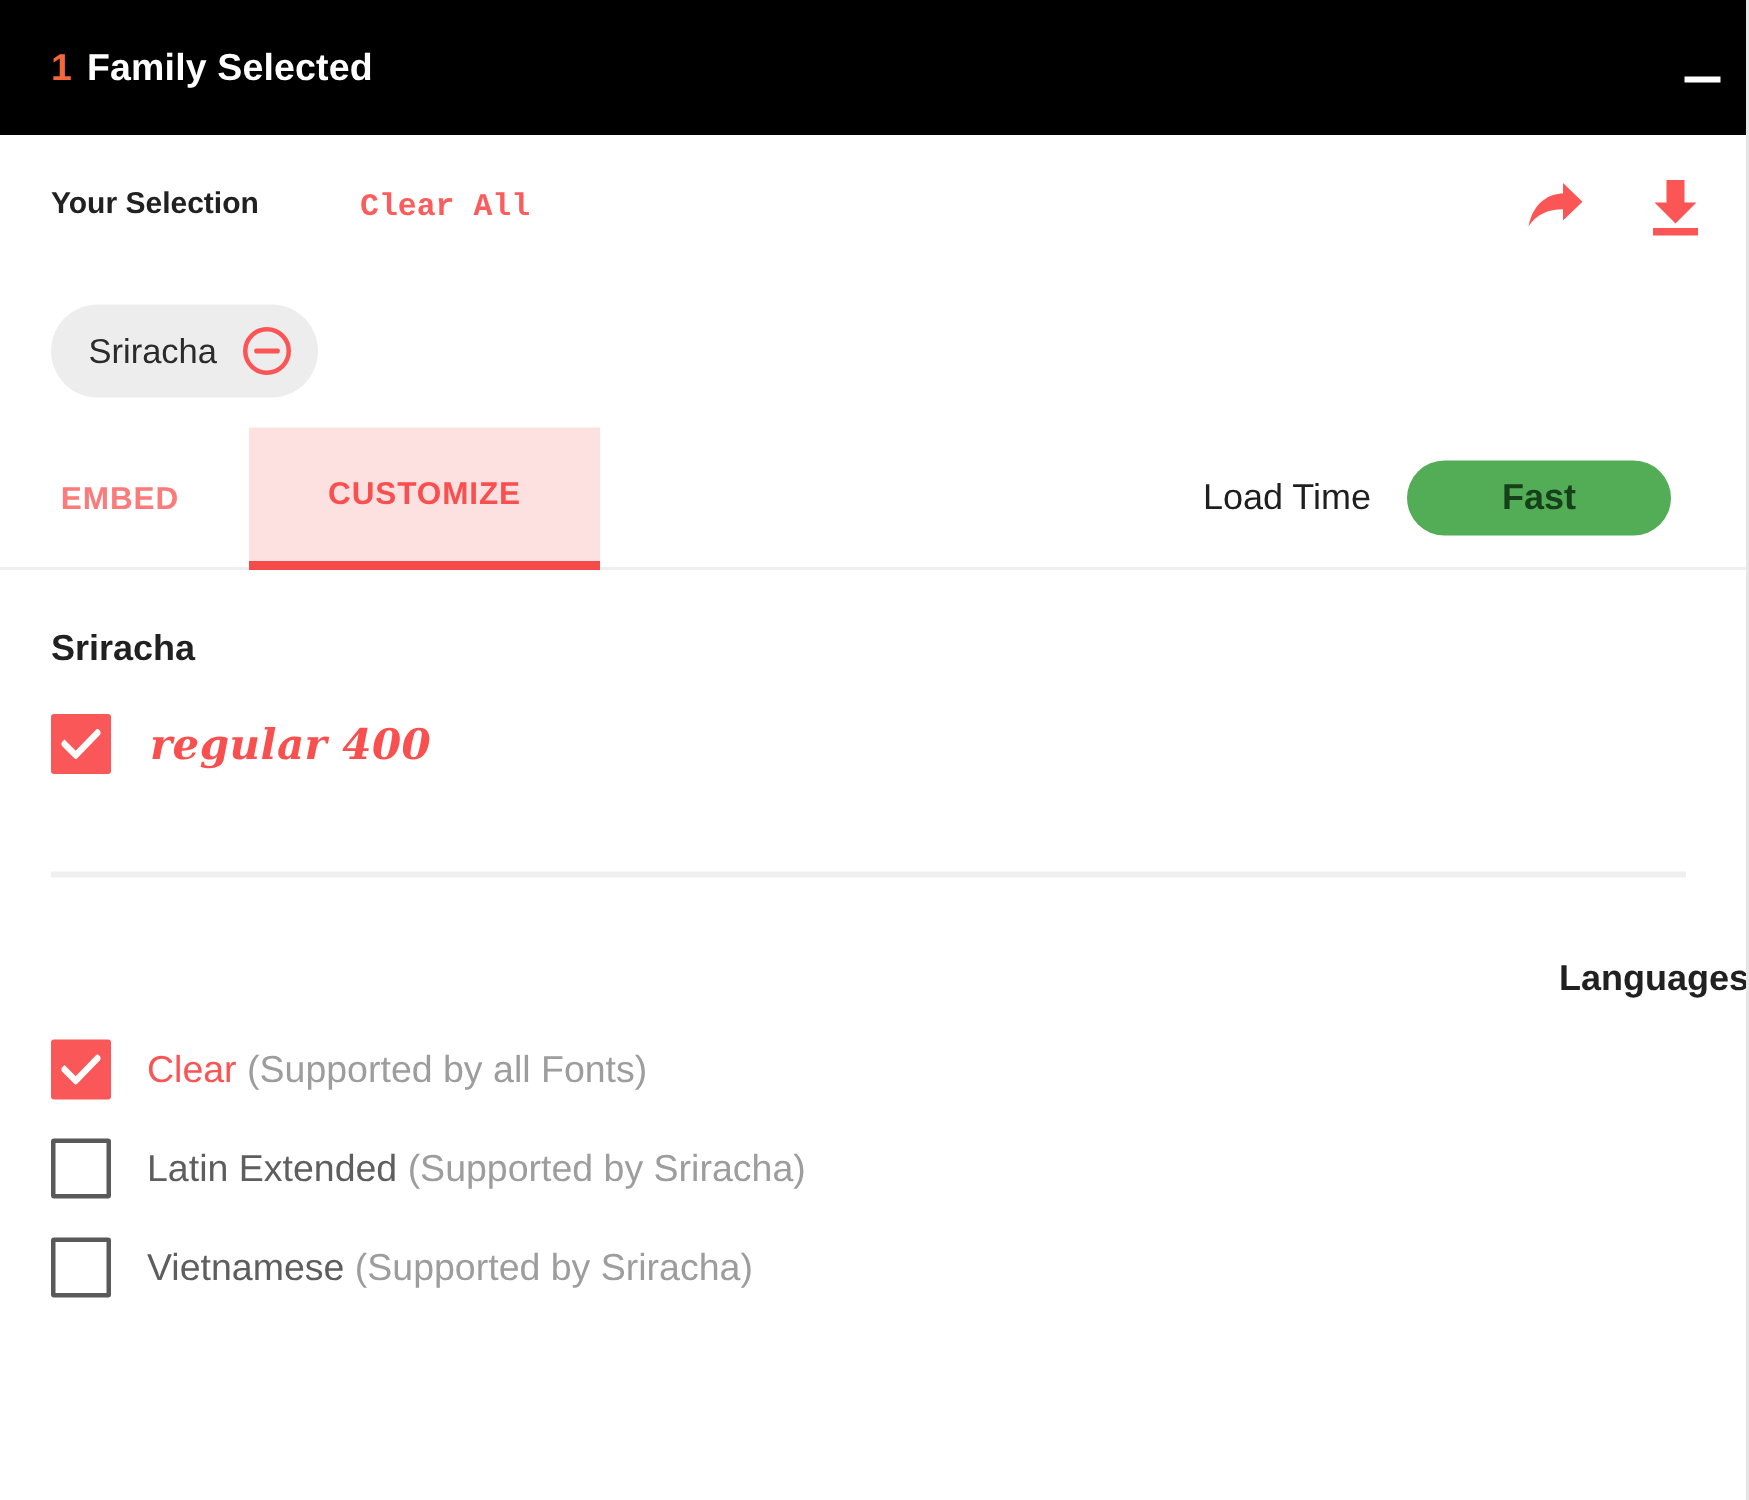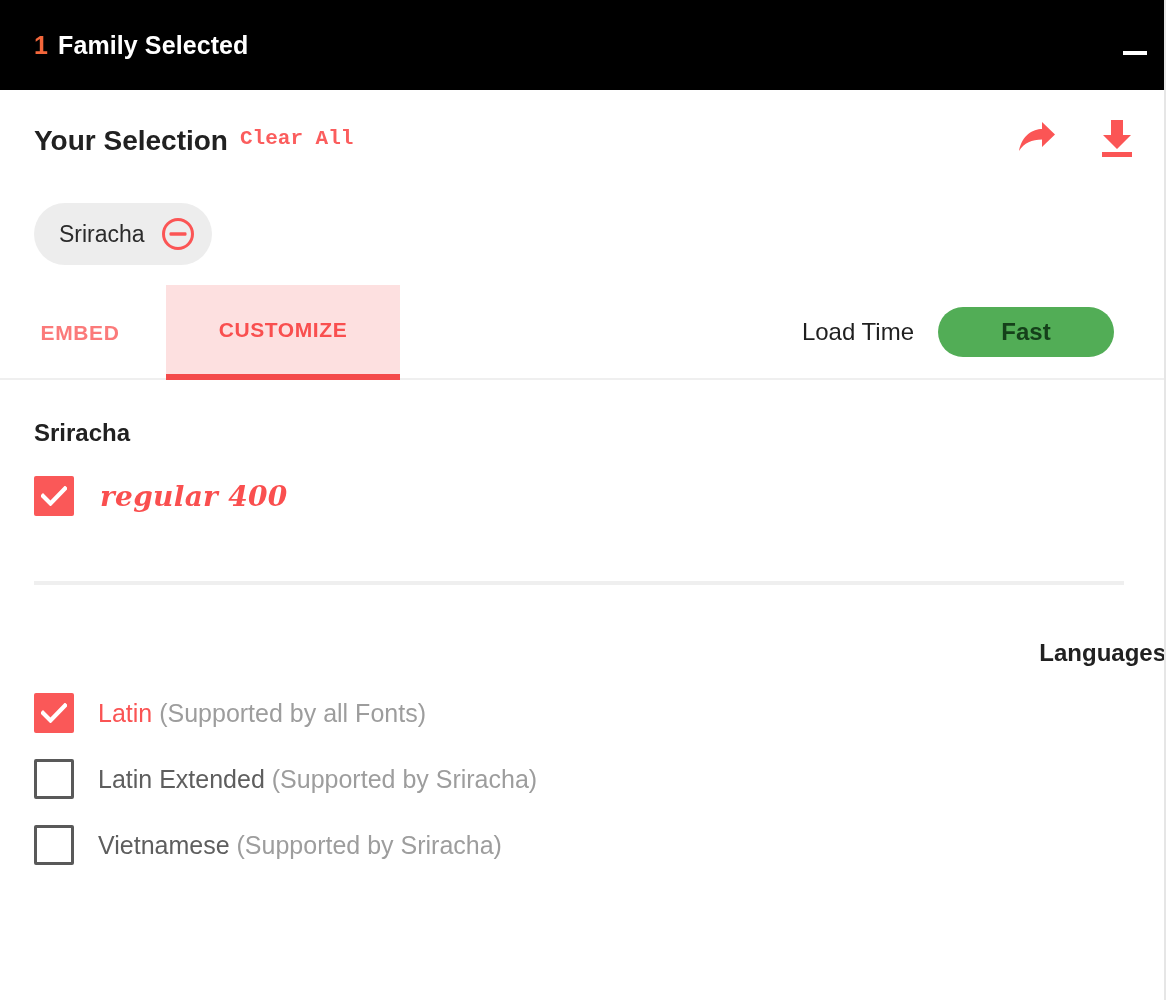--- a/index.html
+++ b/index.html
@@ -69,21 +69,21 @@
   .selection-row {
     position: absolute;
     top: 90px; left: 0;
     width: 1166px;
     height: 100px;
   }
   .selection-title {
     position: absolute;
     left: 34px;
     top: 35px;
-    font-size: 28px;
+    font-size: 20px;
     font-weight: bold;
     color: #212121;
     white-space: nowrap;
   }
   .clear-all {
     position: absolute;
     left: 240px;
     top: 37px;
     font-size: 21px;
     font-weight: bold;
@@ -357,21 +357,21 @@
   <div class="section-languages">
     <div class="section-heading">Languages</div>
 
 
     <div class="check-row lang-row">
       <span class="cb checked">
         <svg class="cb-check" width="26" height="20" viewBox="0 0 26 20">
           <path d="M2 10 L9.5 17.5 L24 2.5" fill="none" stroke="#ffffff" stroke-width="4.2" stroke-linecap="square"></path>
         </svg>
       </span>
-      <span class="lang-text"><span class="lang-name-on">Latin</span> <span class="lang-support">(Supported by all Fonts)</span></span>
+      <span class="lang-text"><span class="lang-name-on">Clear</span> <span class="lang-support">(Supported by all Fonts)</span></span>
     </div>
 
     <div class="check-row lang-row">
       <span class="cb unchecked">
         
       </span>
       <span class="lang-text"><span class="lang-name-off">Latin Extended</span> <span class="lang-support">(Supported by Sriracha)</span></span>
     </div>
 
     <div class="check-row lang-row">

